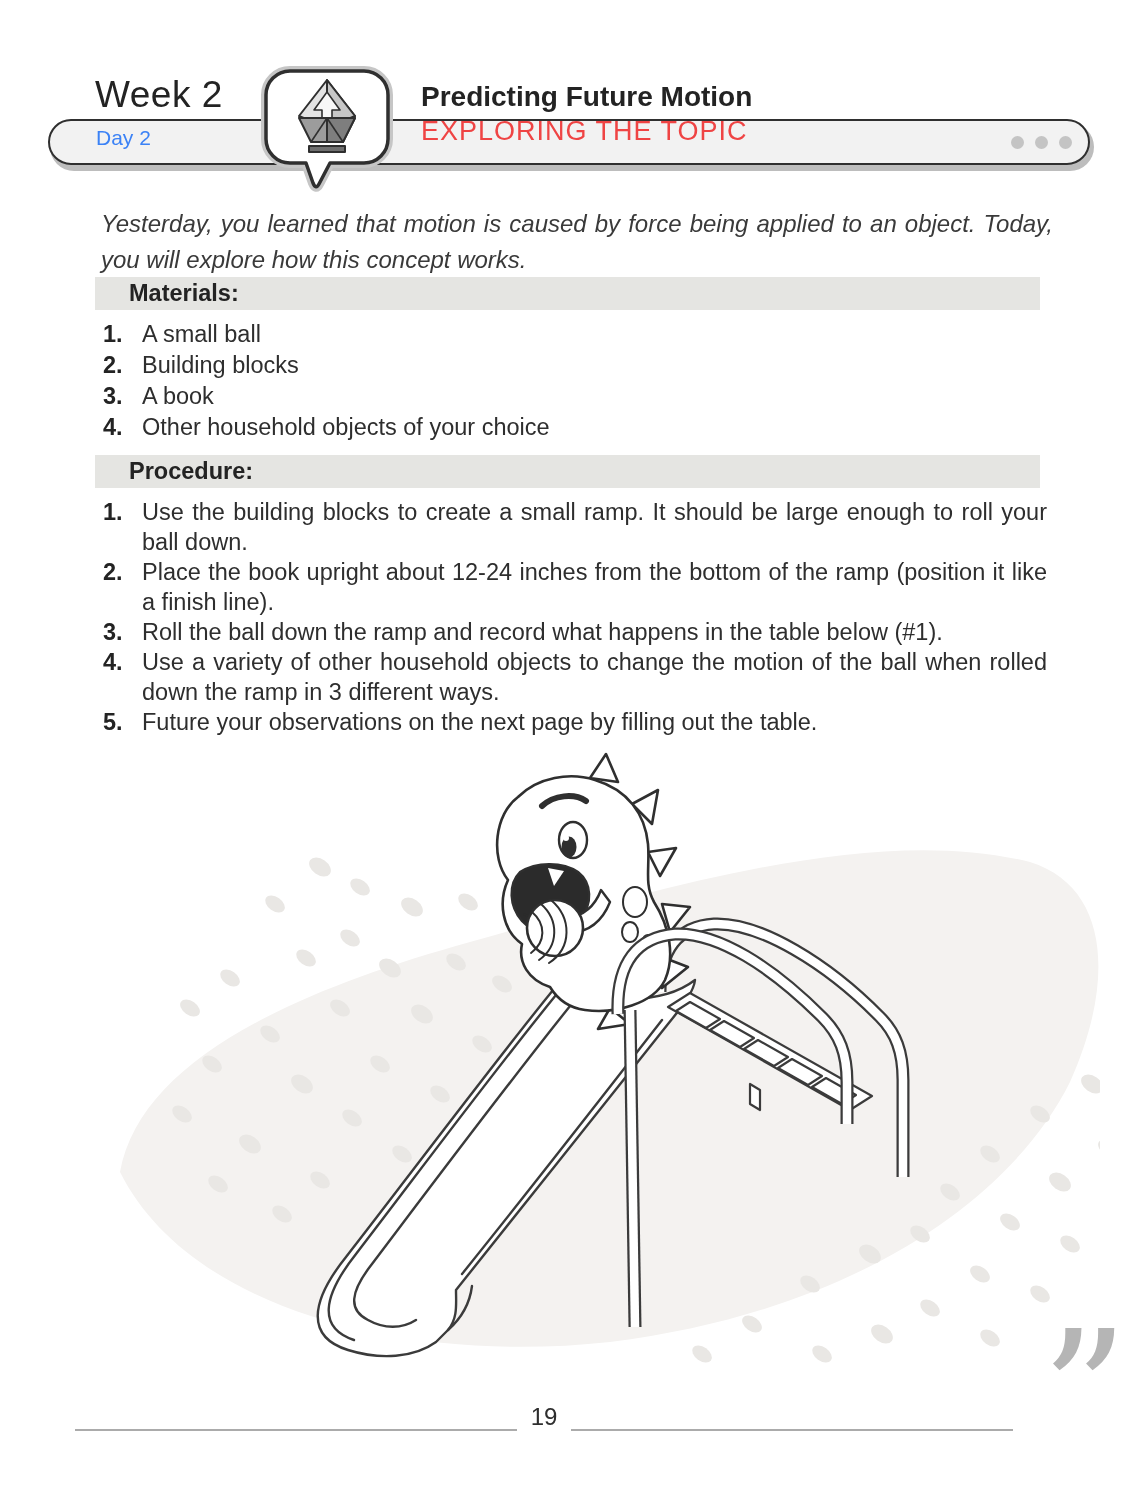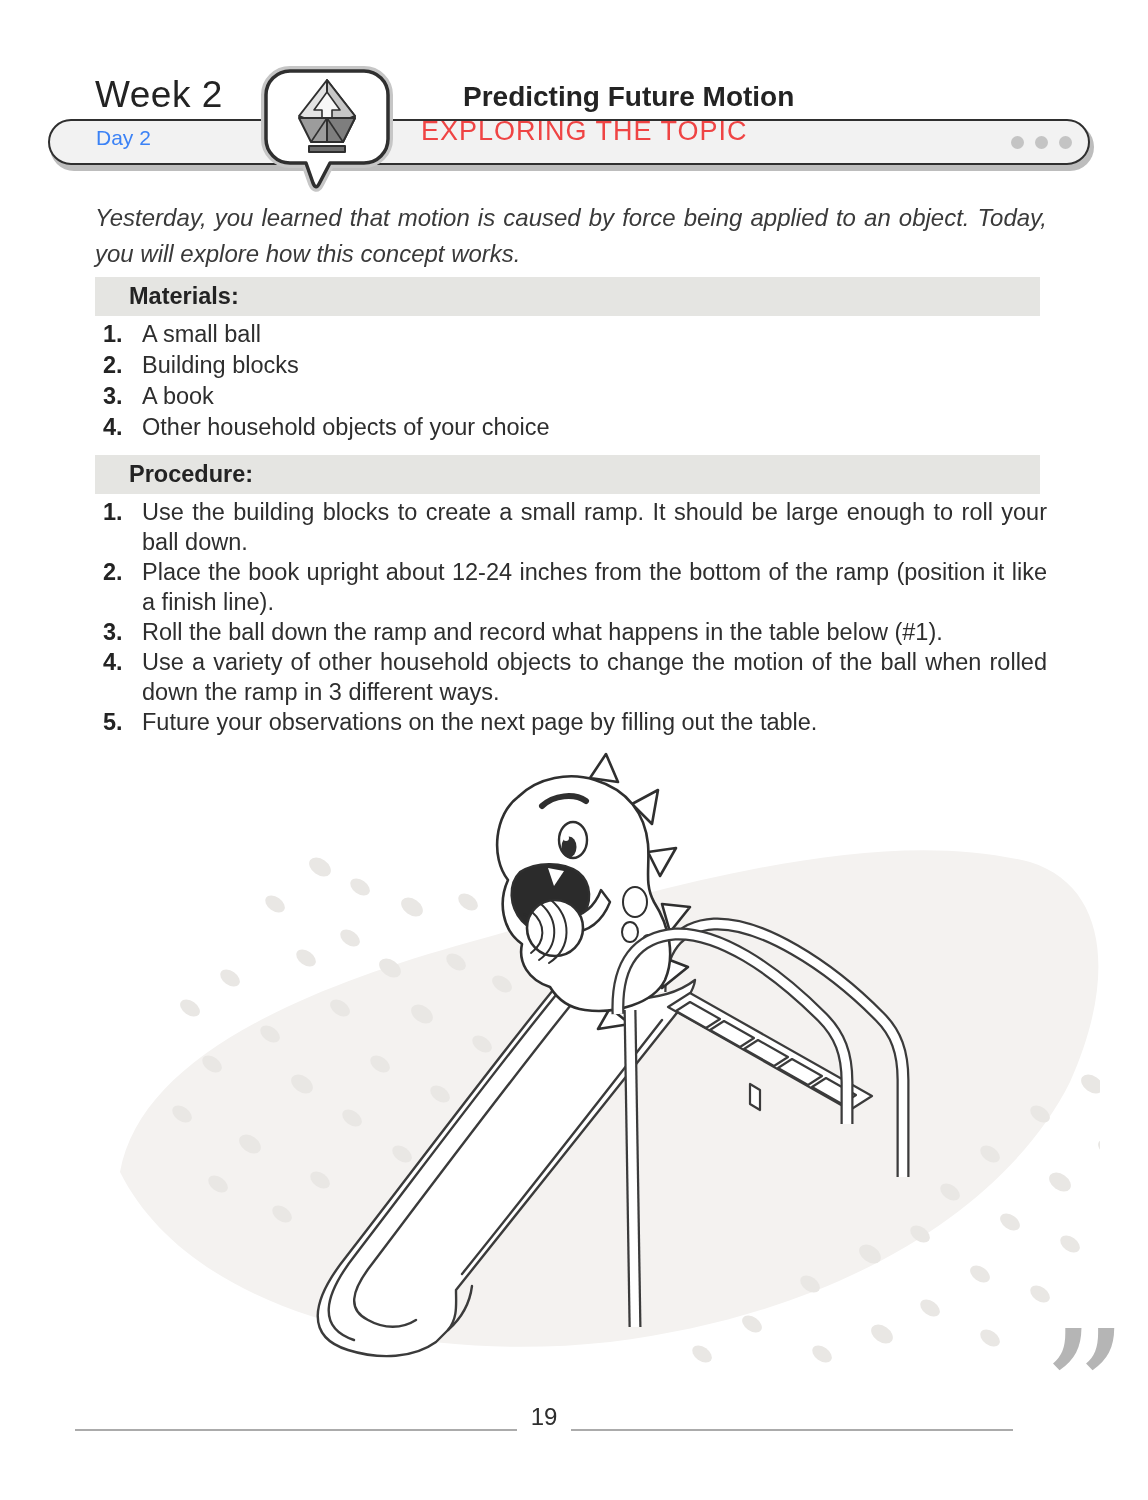--- a/index.html
+++ b/index.html
@@ -8,34 +8,34 @@
     font-family:"Liberation Sans",sans-serif;color:#2e2e2e;overflow:hidden;
   }
   
   .week-title{position:absolute;left:95px;top:74px;font-size:37px;font-weight:normal;letter-spacing:.5px;color:#232323;}
   .pill{
     position:absolute;left:48px;top:119px;width:1042px;height:46px;
     background:#f2f2f2;border:2px solid #2f2f2f;border-radius:26px;
     box-shadow:3px 5px 0 1px #bdbdbd;z-index:1;box-sizing:border-box;
   }
   .day-label{position:absolute;left:96px;top:126px;font-size:21px;z-index:3;color:#3b82f6;}
-  .lesson-title{position:absolute;left:421px;top:81px;font-size:28px;font-weight:bold;color:#232323;margin-left:42px;}
+  .lesson-title{position:absolute;left:421px;top:81px;font-size:28px;font-weight:bold;color:#232323;}
   .topic-label{position:absolute;left:421px;top:116px;font-size:27px;letter-spacing:1px;z-index:3;color:#ef4444;}
   .pill-dots{position:absolute;right:76px;top:136px;display:flex;gap:11px;z-index:3;}
   .pill-dot{width:13px;height:13px;border-radius:50%;background:#c4c4c4;}
   .bubble{position:absolute;left:254px;top:66px;width:146px;height:128px;z-index:4;}
   
   .intro{
-    position:absolute;left:95px;top:200px;width:952px;margin:0;
+    position:absolute;left:95px;top:200px;width:952px;margin:6px;
     font-size:24px;line-height:36px;font-style:italic;color:#3a3a3a;
     text-align:justify;
   }
   
   .section-bar{
-    position:absolute;left:95px;width:945px;height:39px;background:#e5e5e2;
+    position:absolute;left:95px;width:945px;height:33px;background:#e5e5e2;
     display:flex;align-items:center;padding-left:34px;box-sizing:border-box;
     font-weight:bold;font-size:23.5px;color:#232323;
   }
   .materials-bar{top:277px;}
   .procedure-bar{top:455px;text-align:center;}
   
   .num-list{position:absolute;left:103px;margin:0;padding:0;list-style:none;width:944px;}
   .materials-list{top:319px;}
   .procedure-list{top:497px;}
   .num-item{display:flex;font-size:23.5px;line-height:31px;}

